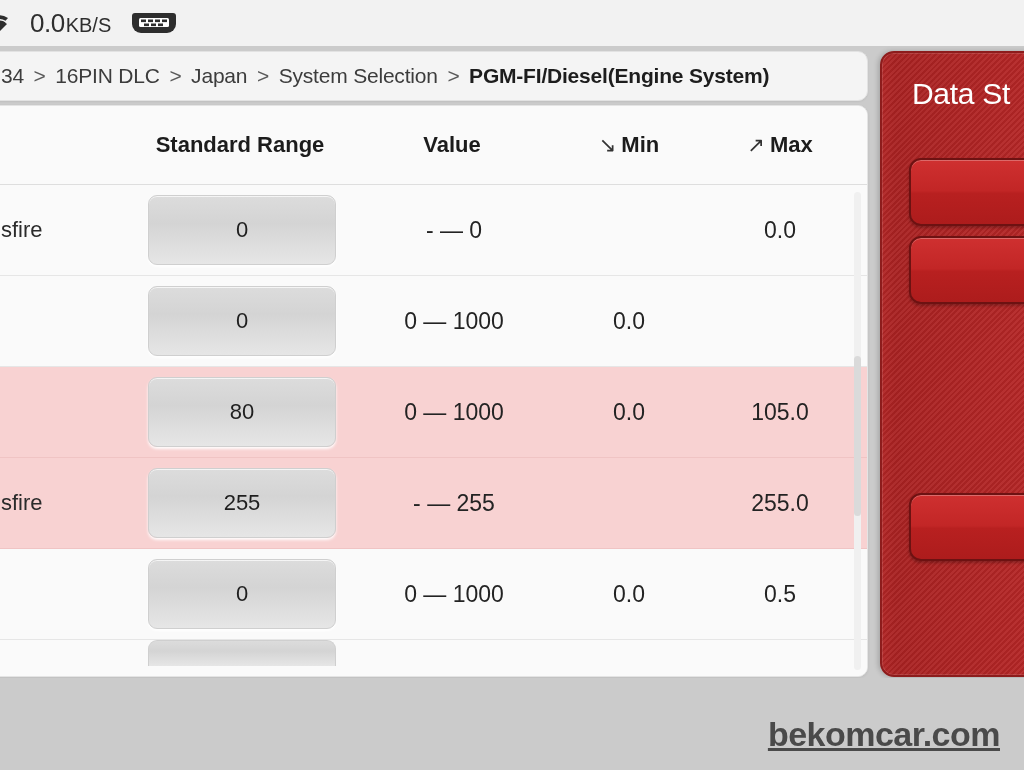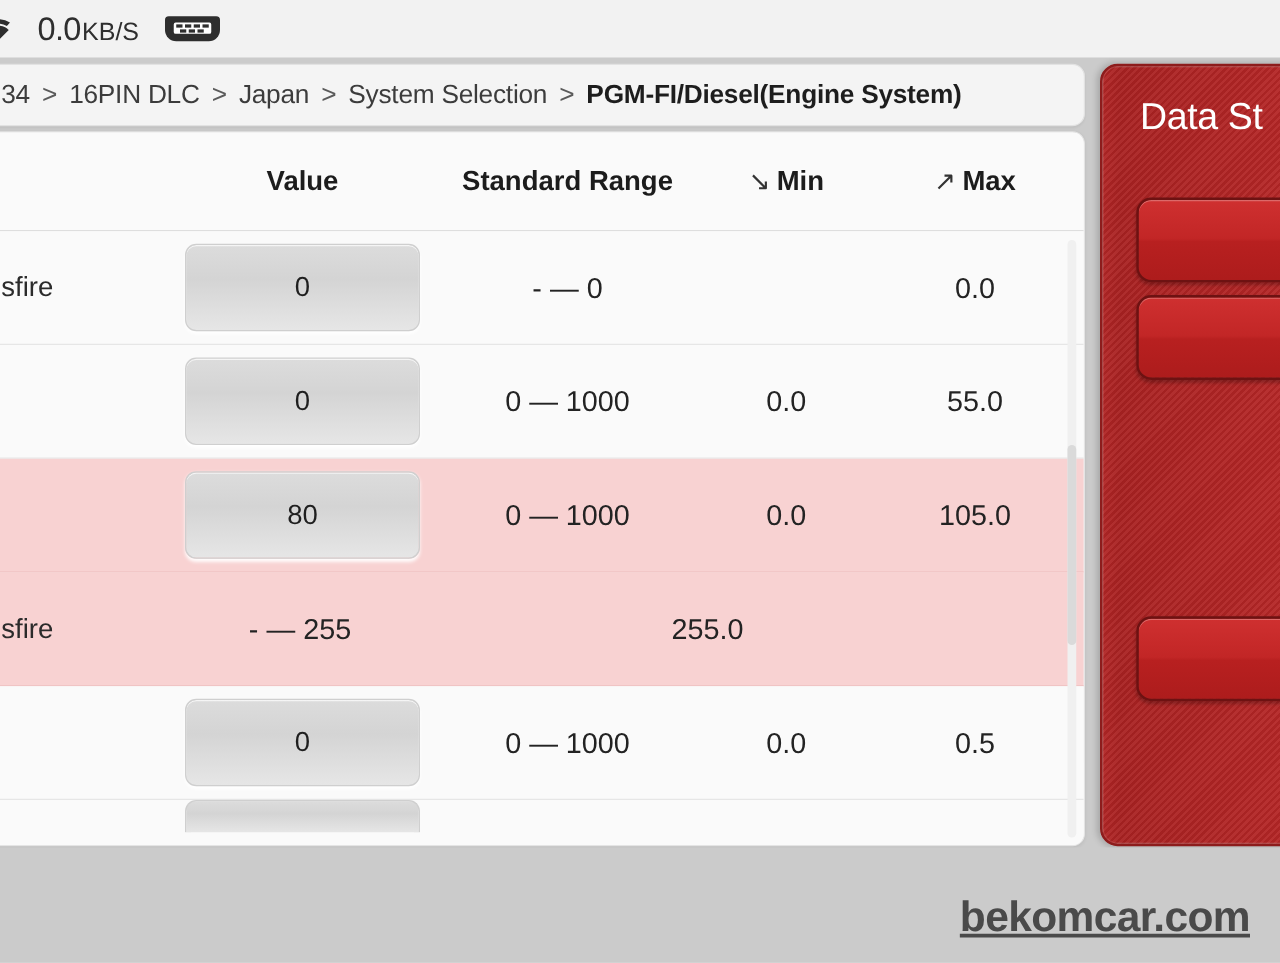--- a/index.html
+++ b/index.html
@@ -321,22 +321,22 @@
       <span class="crumb">System Selection</span>
       <span class="sep">&gt;</span>
       <span class="crumb current">PGM-FI/Diesel(Engine System)</span>
     </div>
   </div>
 
   <div class="table-card">
 
     <div class="thead">
       <div class="th c-name"></div>
+      <div class="th c-range">Standard Range</div>
       <div class="th c-value">Value</div>
-      <div class="th c-range">Standard Range</div>
       <div class="th c-min">
         <span class="arrow">↘</span>
         <span>Min</span>
       </div>
       <div class="th c-max">
         <span class="arrow">↗</span>
         <span>Max</span>
       </div>
     </div>
 
@@ -352,35 +352,37 @@
         <div class="td c-max">0.0</div>
       </div>
 
       <div class="trow">
         <div class="td c-name"></div>
         <div class="td c-value">
           <div class="value-btn">0</div>
         </div>
         <div class="td c-range">0 — 1000</div>
         <div class="td c-min">0.0</div>
-        <div class="td c-max">55.0</div>
       </div>
 
       <div class="trow highlight">
         <div class="td c-name"></div>
         <div class="td c-value">
           <div class="value-btn">80</div>
         </div>
         <div class="td c-range">0 — 1000</div>
         <div class="td c-min">0.0</div>
         <div class="td c-max">105.0</div>
       </div>
 
       <div class="trow highlight">
         <div class="td c-name">sfire</div>
+        <div class="td c-value">
+          <div class="value-btn">255</div>
+        </div>
         <div class="td c-range">- — 255</div>
         <div class="td c-min"></div>
         <div class="td c-max">255.0</div>
       </div>
 
       <div class="trow">
         <div class="td c-name"></div>
         <div class="td c-value">
           <div class="value-btn">0</div>
         </div>

